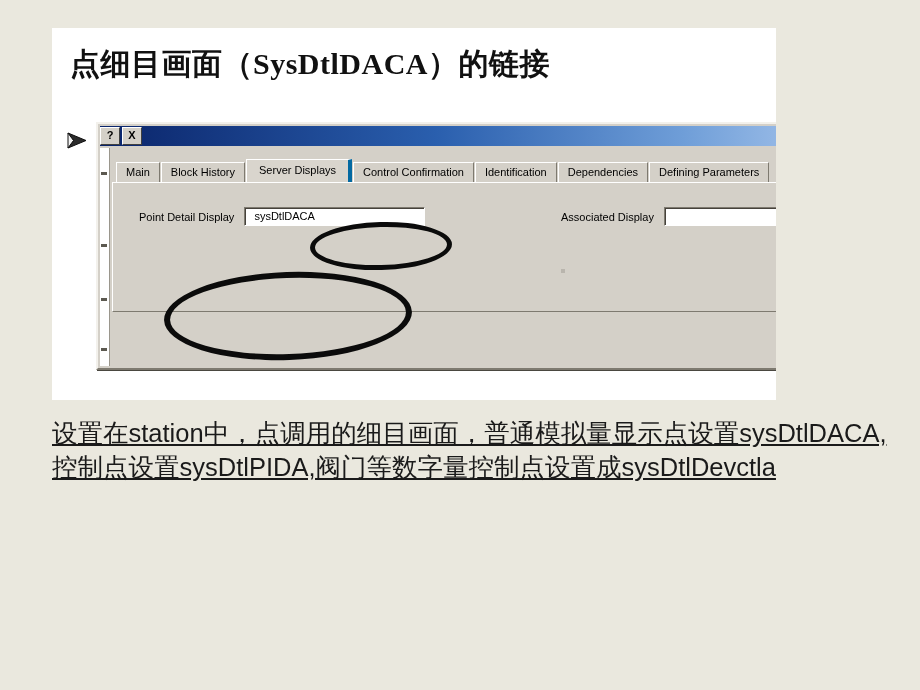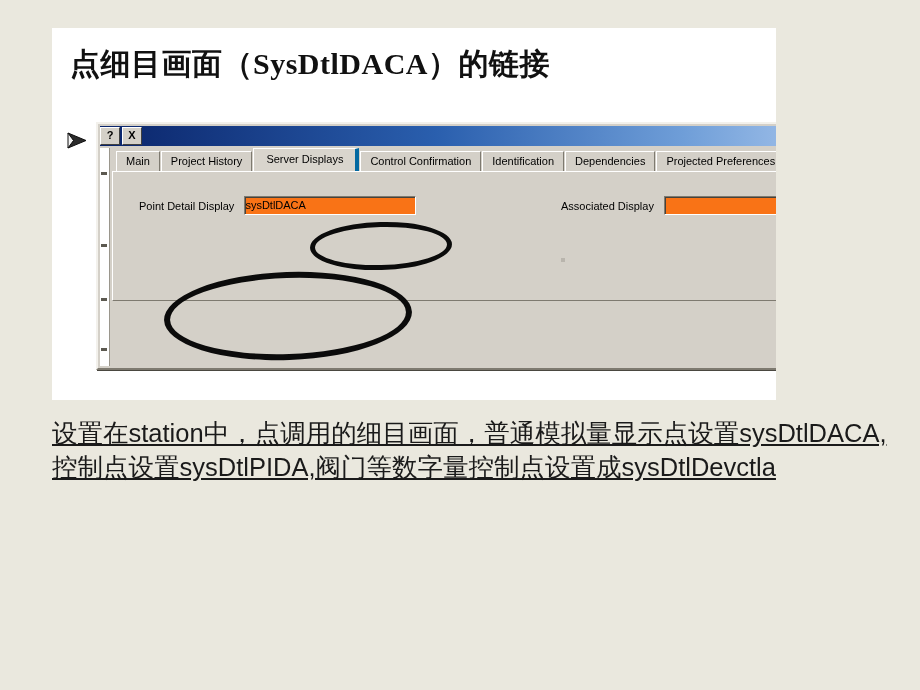--- a/index.html
+++ b/index.html
@@ -139,21 +139,21 @@
   }
 
   
   .tab-row {
     display: flex;
     align-items: flex-end;
     padding-left: 6px;
     height: 22px;
   }
   #tab-row-1 { margin-top: 13px; }
-  #tab-row-2 { margin-top: 1px; align-items: flex-end; }
+  #tab-row-2 { margin-top: 12px; align-items: flex-end; }
 
   .tab {
     height: 19px;
     line-height: 19px;
     padding: 0 9px;
     margin-right: 1px;
     background: #d4d0c8;
     border-top: 1px solid #ffffff;
     border-left: 1px solid #ffffff;
     border-right: 1px solid #7e7a70;
@@ -196,27 +196,27 @@
   .field-label {
     font-size: 11px;
     color: #000;
     white-space: nowrap;
     margin-right: 10px;
   }
   .field-input {
     width: 170px;
     height: 17px;
     line-height: 17px;
-    background: #f97316;
+    background: #ffffff;
     border-top: 1px solid #7e7a70;
     border-left: 1px solid #7e7a70;
     border-right: 1px solid #ffffff;
     border-bottom: 1px solid #ffffff;
     box-shadow: inset 1px 1px 0 #46423b;
-    padding-left: 0;
+    padding-left: 9px;
     font-size: 11px;
     color: #000;
     overflow: hidden;
     white-space: nowrap;
   }
   #input-assoc-display { width: 168px; }
 
   .dot-marker {
     position: absolute;
     left: 448px;
@@ -292,26 +292,26 @@
       <div class="sliver-mark" style="top:96px;"></div>
       <div class="sliver-mark" style="top:150px;"></div>
       <div class="sliver-mark" style="top:200px;"></div>
     </div>
 
     <div id="dialog-body">
 
 
       <div class="tab-row" id="tab-row-2">
         <div class="tab">Main</div>
-        <div class="tab">Project History</div>
+        <div class="tab">Block History</div>
         <div class="tab selected">Server Displays</div>
         <div class="tab">Control Confirmation</div>
         <div class="tab">Identification</div>
         <div class="tab">Dependencies</div>
-        <div class="tab">Projected Preferences</div>
+        <div class="tab">Defining Parameters</div>
       </div>
 
       <div id="tab-content">
 
         <div class="field-row" id="row-point-detail">
           <span class="field-label">Point Detail Display</span>
           <div class="field-input">sysDtlDACA</div>
         </div>
 
         <div class="field-row" id="row-assoc-display">

